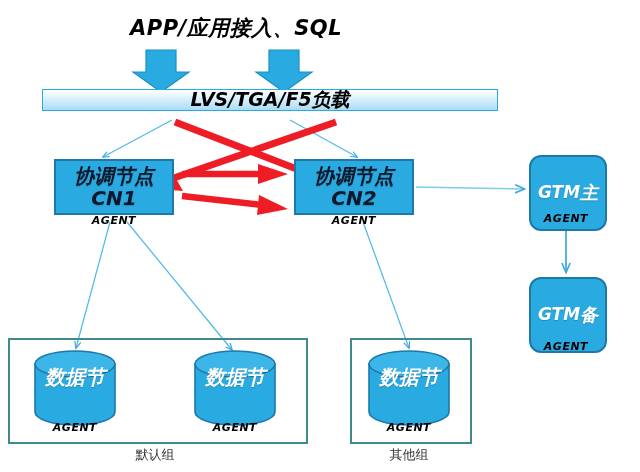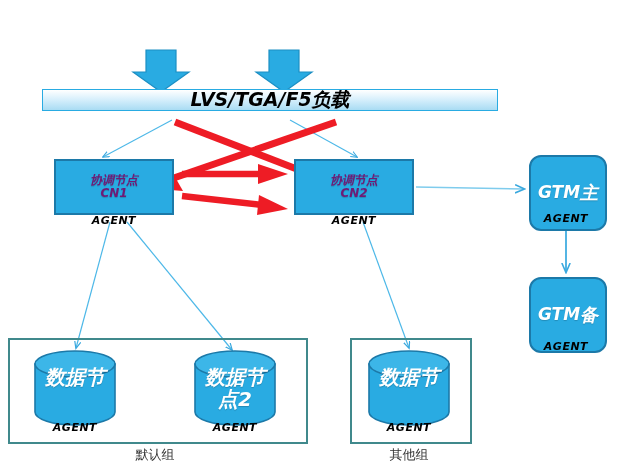--- a/index.html
+++ b/index.html
@@ -79,22 +79,22 @@
     height: 56px;
     background: #29abe2;
     border: 2px solid #1c79a8;
     display: flex;
     flex-direction: column;
     align-items: center;
     justify-content: center;
     line-height: 1.12;
   }
   .cn-box .cn-line {
-    color: #701a75;
-    font-size: 12px;
+    color: #0f172a;
+    font-size: 20px;
     font-weight: bold;
     font-style: italic;
     white-space: nowrap;
     text-shadow: 0 1px 1px rgba(0,0,0,0.18);
   }
   #cn1-box { left: 54px; top: 159px; }
   #cn2-box { left: 294px; top: 159px; }
 
   
   .agent-caption {
@@ -243,20 +243,21 @@
     <path d="M416,187 L524,189" fill="none" stroke="#7fcced" stroke-width="1.6" marker-end="url(#thin-arrow)"></path>
 
     <path d="M566,228 L566,272" fill="none" stroke="#2aa3dd" stroke-width="1.6" marker-end="url(#thin-arrow)"></path>
 
     <path d="M110,222 L76,348" fill="none" stroke="#4db8e8" stroke-width="1.2" marker-end="url(#thin-arrow)"></path>
     <path d="M127,222 L232,350" fill="none" stroke="#4db8e8" stroke-width="1.2" marker-end="url(#thin-arrow)"></path>
 
     <path d="M363,222 L409,348" fill="none" stroke="#4db8e8" stroke-width="1.2" marker-end="url(#thin-arrow)"></path>
   </svg>
 
+  <div class="node" id="title-text">APP/应用接入、SQL</div>
 
   <div class="node" id="lvs-bar">
     <span class="bar-label">LVS/TGA/F5负载</span>
   </div>
 
   <div class="group-box" id="group-default"></div>
   <div class="group-box" id="group-other"></div>
 
   <div class="group-label" id="group-other-label">其他组</div>
   <div class="group-label" id="group-default-label">默认组</div>
@@ -296,21 +297,20 @@
   </div>
   <div class="agent-caption" id="db1-agent">AGENT</div>
 
   <div class="db-node" id="db2-node">
     <svg class="cyl-svg" viewBox="0 0 86 76" xmlns="http://www.w3.org/2000/svg">
       <path d="M3,14 L3,62 A40,13 0 0 0 83,62 L83,14 Z" fill="#29abe2" stroke="#1c79a8" stroke-width="1.6"></path>
       <ellipse cx="43" cy="14" rx="40" ry="13" fill="#3cb6e8" stroke="#1c79a8" stroke-width="1.6"></ellipse>
     </svg>
     <div class="db-text">
       <span class="db-line">数据节</span>
-      <span class="db-line">点2</span>
     </div>
   </div>
   <div class="agent-caption" id="db2-agent">AGENT</div>
 
   <div class="db-node" id="db3-node">
     <svg class="cyl-svg" viewBox="0 0 86 76" xmlns="http://www.w3.org/2000/svg">
       <path d="M3,14 L3,62 A40,13 0 0 0 83,62 L83,14 Z" fill="#29abe2" stroke="#1c79a8" stroke-width="1.6"></path>
       <ellipse cx="43" cy="14" rx="40" ry="13" fill="#3cb6e8" stroke="#1c79a8" stroke-width="1.6"></ellipse>
     </svg>
     <div class="db-text">

